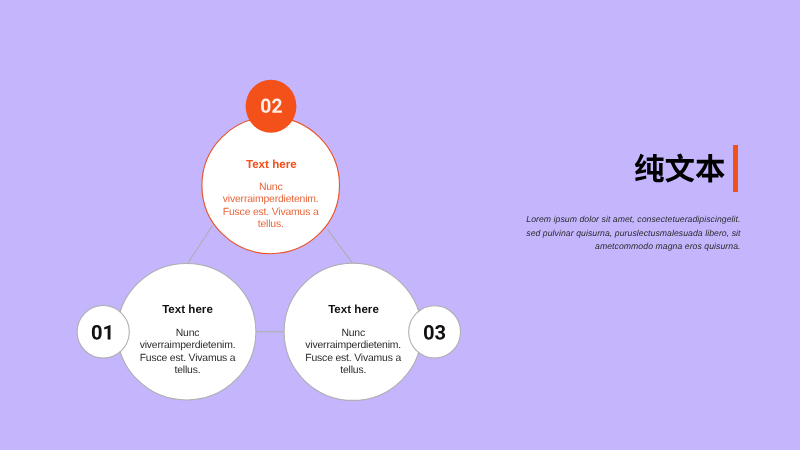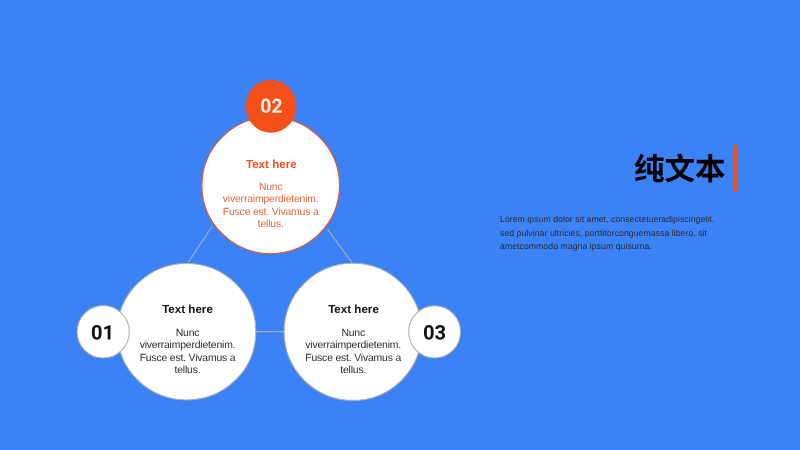--- a/index.html
+++ b/index.html
@@ -1,24 +1,24 @@
 <!DOCTYPE html>
 <html><head>
 <meta charset="utf-8">
 <style>
   html,body{margin:0;padding:0;background:#fff;}
   body{width:800px;height:450px;overflow:hidden;font-family:"Liberation Sans",sans-serif;-webkit-font-smoothing:antialiased;text-rendering:geometricPrecision;}
-  .slide{position:relative;width:800px;height:450px;background:#3b82f6;}
+  .slide{position:relative;width:800px;height:450px;background:#c4b5fd;}
   svg.diagram{position:absolute;left:0;top:0;width:800px;height:450px;}
   .nodetitle{font-family:"Liberation Sans",sans-serif;font-weight:bold;}
   .nodebody{font-family:"Liberation Sans",sans-serif;font-weight:normal;}
   .right-block{position:absolute;left:0;top:0;width:800px;height:450px;}
   .cjk-title{position:absolute;left:633.5px;top:153.2px;display:block;}
   .accent-bar{position:absolute;left:733px;top:144.7px;width:5.4px;height:47.6px;background:#F3501A;}
-  .para{position:absolute;left:500px;top:213px;width:240.5px;text-align:left;font-size:8.7px;line-height:13.7px;color:#2b2b2b;letter-spacing:0.05px;}
+  .para{position:absolute;left:500px;top:213px;width:240.5px;text-align:right;font-size:8.7px;line-height:13.7px;color:#2b2b2b;letter-spacing:0.05px;font-style:italic;}
 </style>
 </head>
 <body>
 
 <div class="slide">
 
 <svg class="diagram" viewBox="0 0 800 450">
   <g>
     <line x1="212.5" y1="225.8" x2="188.2" y2="262.5" stroke="#aeaeae" stroke-width="1.05"></line>
     <line x1="327.6" y1="229.4" x2="352.6" y2="263.3" stroke="#aeaeae" stroke-width="1.05"></line>
@@ -78,18 +78,18 @@
   <svg class="cjk-title" width="91.5" height="30.5" viewBox="0 0 3000 1000">
     <g>
           <path d="M37 808 58 923C157 898 285 866 406 834L395 734C264 763 127 793 37 808ZM64 467C80 459 104 453 196 442C162 491 132 528 116 544C84 581 62 603 36 609C48 638 65 689 71 711C97 696 139 684 396 635C394 611 395 566 399 535L227 564C296 483 362 389 416 295L321 236C303 272 283 308 262 342L170 349C228 269 283 170 321 76L211 24C176 141 108 267 86 298C64 332 47 352 25 358C39 388 58 444 64 467ZM431 330V702H624V805C624 893 635 916 659 937C681 955 717 962 747 962C768 962 813 962 835 962C860 962 889 959 909 951C933 943 948 929 958 906C968 884 976 838 978 797C941 786 899 766 873 742H937V330H823V592H742V261H968V150H742V32H624V150H416V261H624V592H545V330ZM872 742C871 782 868 814 865 827C862 841 856 846 849 849C842 850 834 851 824 851C810 851 788 851 777 851C766 851 758 849 752 846C744 841 742 828 742 806V702H823V742Z" transform="translate(0,0)"></path>
           <path d="M412 58C435 101 458 158 469 199H44V316H202C256 457 326 578 416 678C312 759 182 816 25 855C49 883 85 939 98 968C259 921 394 854 505 764C611 853 740 919 898 961C916 928 952 876 979 849C828 815 702 755 598 676C687 579 755 460 806 316H960V199H524L609 172C597 131 567 67 540 20ZM507 594C430 515 370 421 326 316H672C631 426 577 518 507 594Z" transform="translate(1000,0)"></path>
           <path d="M436 347V678H251C323 584 384 470 429 347ZM563 347H567C612 469 671 584 743 678H563ZM436 31V225H59V347H306C243 499 141 643 24 723C52 746 91 790 112 820C152 789 190 752 225 710V800H436V970H563V800H771V713C804 752 839 787 877 816C898 782 941 735 972 710C855 631 753 494 690 347H943V225H563V31Z" transform="translate(2000,0)"></path>
         </g>
   </svg>
   <div class="accent-bar"></div>
   <div class="para">
     <div>Lorem ipsum dolor sit amet, consectetueradipiscingelit.</div>
-    <div>sed pulvinar ultricies, porttitorconguemassa libero, sit</div>
-    <div>ametcommodo magna ipsum quisurna.</div>
+    <div>sed pulvinar quisurna, puruslectusmalesuada libero, sit</div>
+    <div>ametcommodo magna eros quisurna.</div>
   </div>
 </div>
 
 </div>
 
 </body></html>

